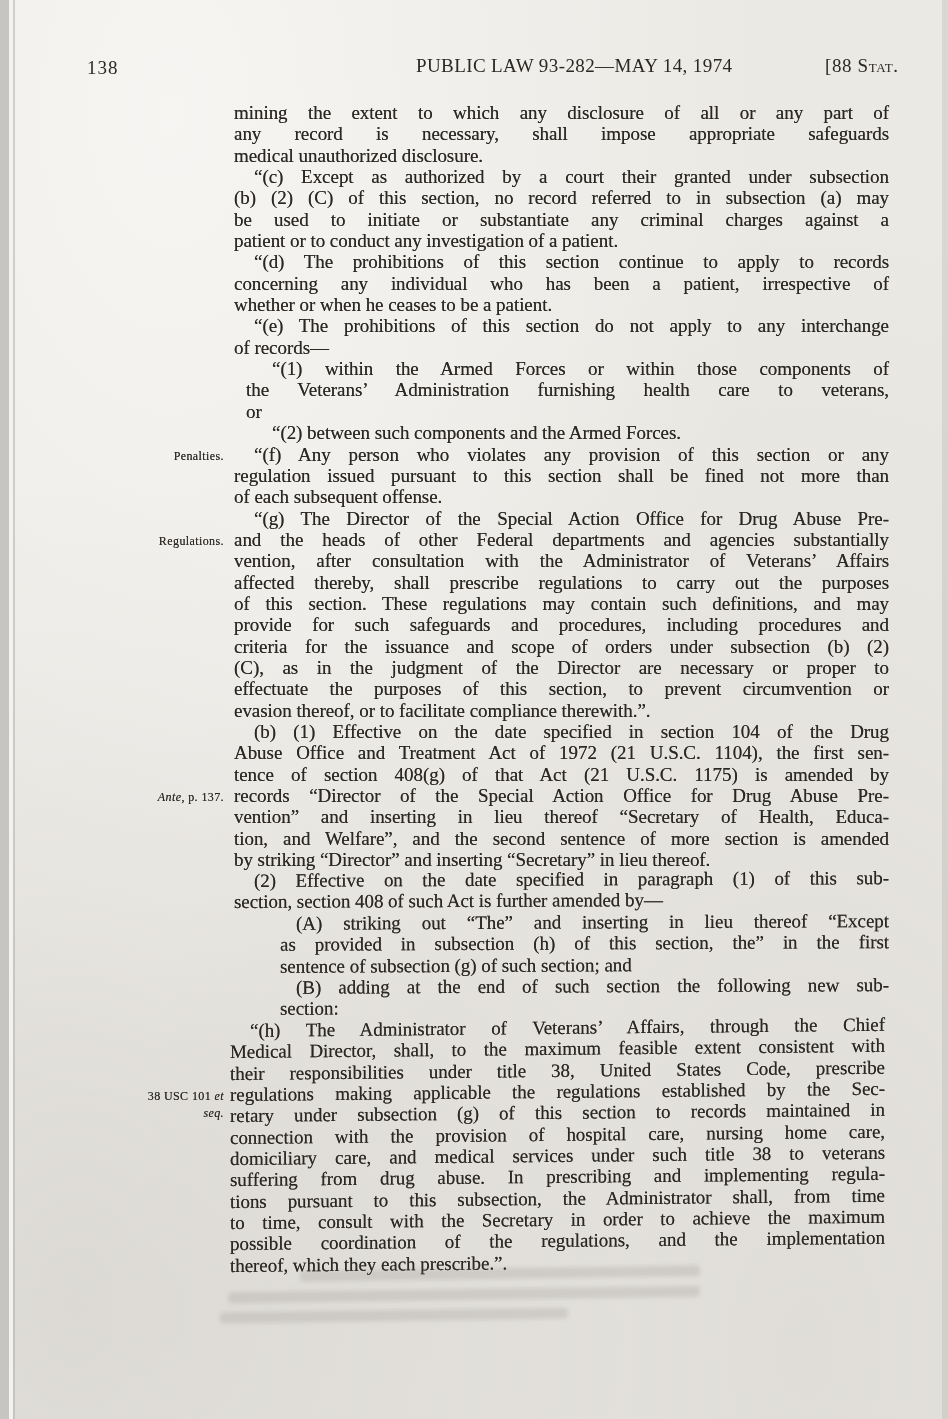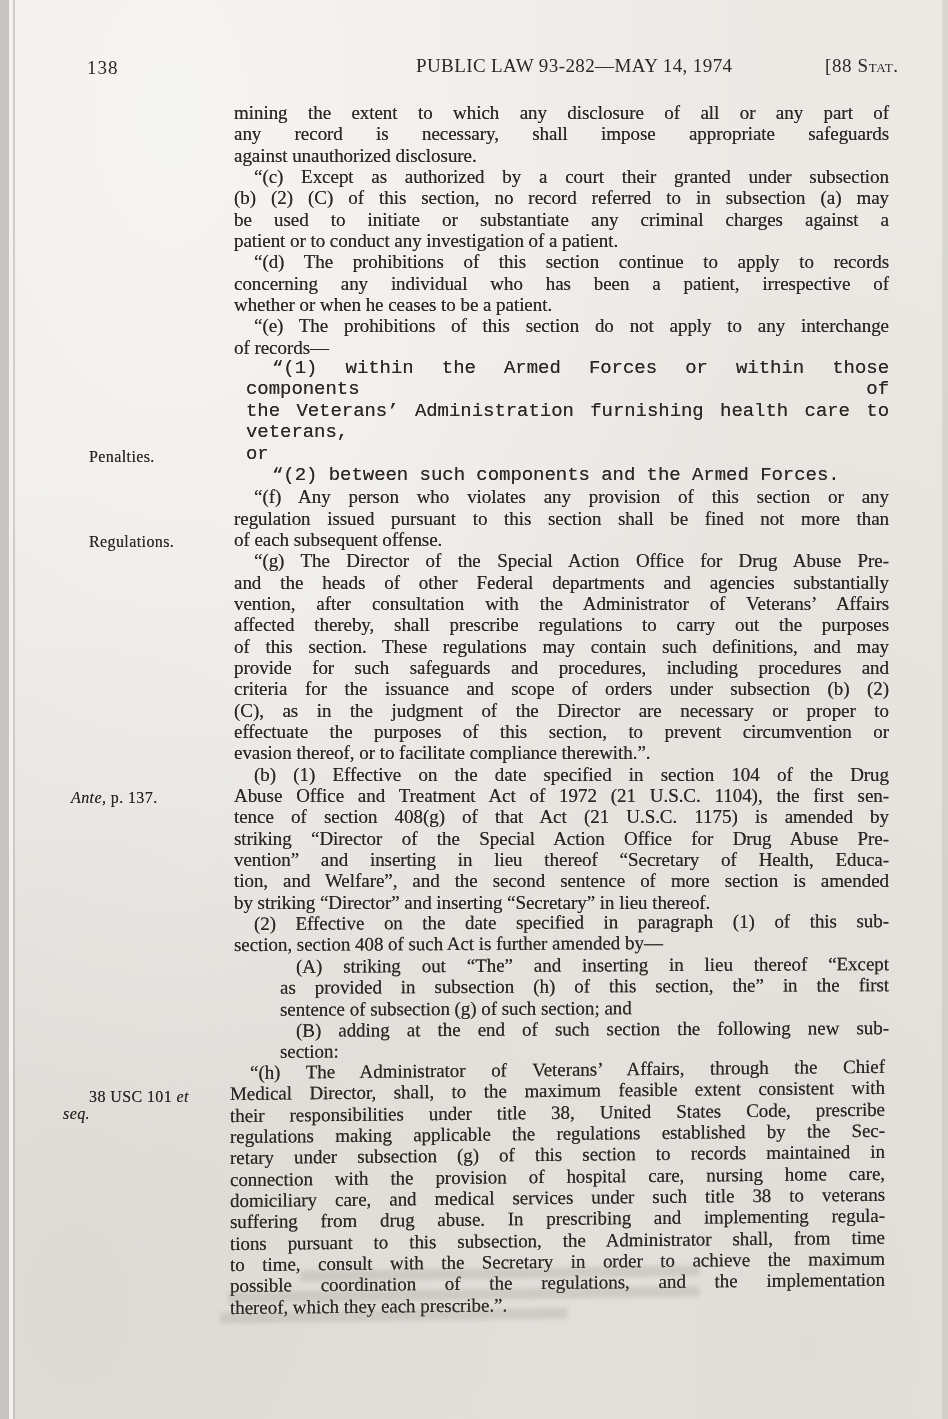--- a/index.html
+++ b/index.html
@@ -33,38 +33,39 @@
   
   .body-text{
     position:absolute;left:234px;top:102px;width:655px;
     font-size:19px;line-height:21.35px;letter-spacing:-0.05px;
     text-shadow:0 0 .5px rgba(43,40,36,.75);
   }
   .para{position:relative;}
   .line{text-align:justify;}
   .line.jl{text-align-last:justify;}
   .level-0 .line.fl{text-indent:20px;}
-  .level-1{padding-left:12px;font-family:Liberation Mono, monospace;}
+  .level-1{padding-left:12px;}
   .level-1 .line.fl{text-indent:26px;}
   .level-2{padding-left:46px;}
   .level-2 .line.fl{text-indent:16px;}
   
   .para:nth-child(10),.para:nth-child(11),.para:nth-child(12){
     transform:skewY(-0.25deg);transform-origin:0 50%;
   }
   .para:nth-child(13){
     transform:skewY(-0.55deg) translateX(-4px);transform-origin:0 50%;
   }
 
   
   .margin-note{
-    position:absolute;left:63px;width:142px;
-    font-size:16px;line-height:17px;letter-spacing:.4px;
+    position:absolute;left:82px;width:142px;
+    font-size:12px;line-height:17px;letter-spacing:.4px;
     text-indent:26px;
     text-shadow:0 0 .4px rgba(43,40,36,.7);
+    text-align:right;
   }
   .margin-note.small-indent{text-indent:8px;}
   .margin-note .it{font-style:italic;}
 
   
   .bleed{
     position:absolute;height:11px;border-radius:4px;
     background:rgba(108,105,96,0.17);filter:blur(2.2px);
     transform:rotate(-0.8deg);
   }
@@ -81,21 +82,21 @@
 <div class="edge-strip edge-r"></div>
 
 <span class="hdr" id="page-number">138</span>
 <span class="hdr" id="law-title">PUBLIC LAW 93-282—MAY 14, 1974</span>
 <span class="hdr" id="stat-label">[88 Stat.</span>
 
 <div class="body-text" id="body-text">
     <div class="para level-0">
       <div class="line jl">mining the extent to which any disclosure of all or any part of</div>
       <div class="line jl">any record is necessary, shall impose appropriate safeguards</div>
-      <div class="line">against unauthorized disclosure.</div>
+      <div class="line">medical unauthorized disclosure.</div>
     </div>
     <div class="para level-0">
       <div class="line fl jl">“(c) Except as authorized by a court their granted under subsection</div>
       <div class="line jl">(b) (2) (C) of this section, no record referred to in subsection (a) may</div>
       <div class="line jl">be used to initiate or substantiate any criminal charges against a</div>
       <div class="line">patient or to conduct any investigation of a patient.</div>
     </div>
     <div class="para level-0">
       <div class="line fl jl">“(d) The prohibitions of this section continue to apply to records</div>
       <div class="line jl">concerning any individual who has been a patient, irrespective of</div>
@@ -127,21 +128,21 @@
       <div class="line jl">provide for such safeguards and procedures, including procedures and</div>
       <div class="line jl">criteria for the issuance and scope of orders under subsection (b) (2)</div>
       <div class="line jl">(C), as in the judgment of the Director are necessary or proper to</div>
       <div class="line jl">effectuate the purposes of this section, to prevent circumvention or</div>
       <div class="line">evasion thereof, or to facilitate compliance therewith.”.</div>
     </div>
     <div class="para level-0">
       <div class="line fl jl">(b) (1) Effective on the date specified in section 104 of the Drug</div>
       <div class="line jl">Abuse Office and Treatment Act of 1972 (21 U.S.C. 1104), the first sen-</div>
       <div class="line jl">tence of section 408(g) of that Act (21 U.S.C. 1175) is amended by</div>
-      <div class="line jl">striking “Director of the Special Action Office for Drug Abuse Pre-</div>
+      <div class="line jl">records “Director of the Special Action Office for Drug Abuse Pre-</div>
       <div class="line jl">vention” and inserting in lieu thereof “Secretary of Health, Educa-</div>
       <div class="line jl">tion, and Welfare”, and the second sentence of more section is amended</div>
       <div class="line">by striking “Director” and inserting “Secretary” in lieu thereof.</div>
     </div>
     <div class="para level-0">
       <div class="line fl jl">(2) Effective on the date specified in paragraph (1) of this sub-</div>
       <div class="line">section, section 408 of such Act is further amended by—</div>
     </div>
     <div class="para level-2">
       <div class="line fl jl">(A) striking out “The” and inserting in lieu thereof “Except</div>

